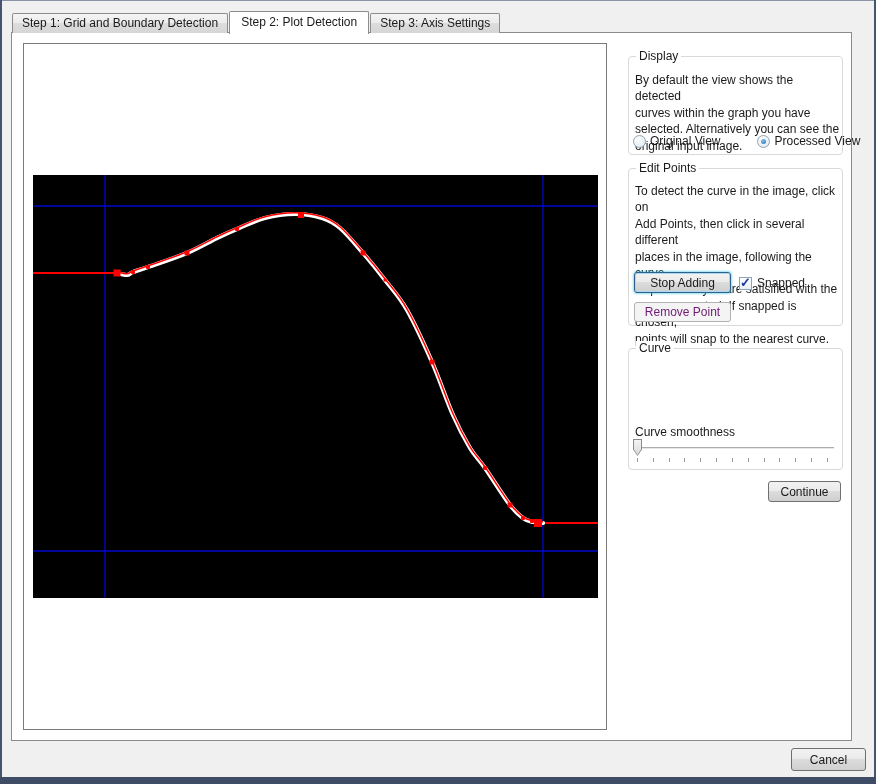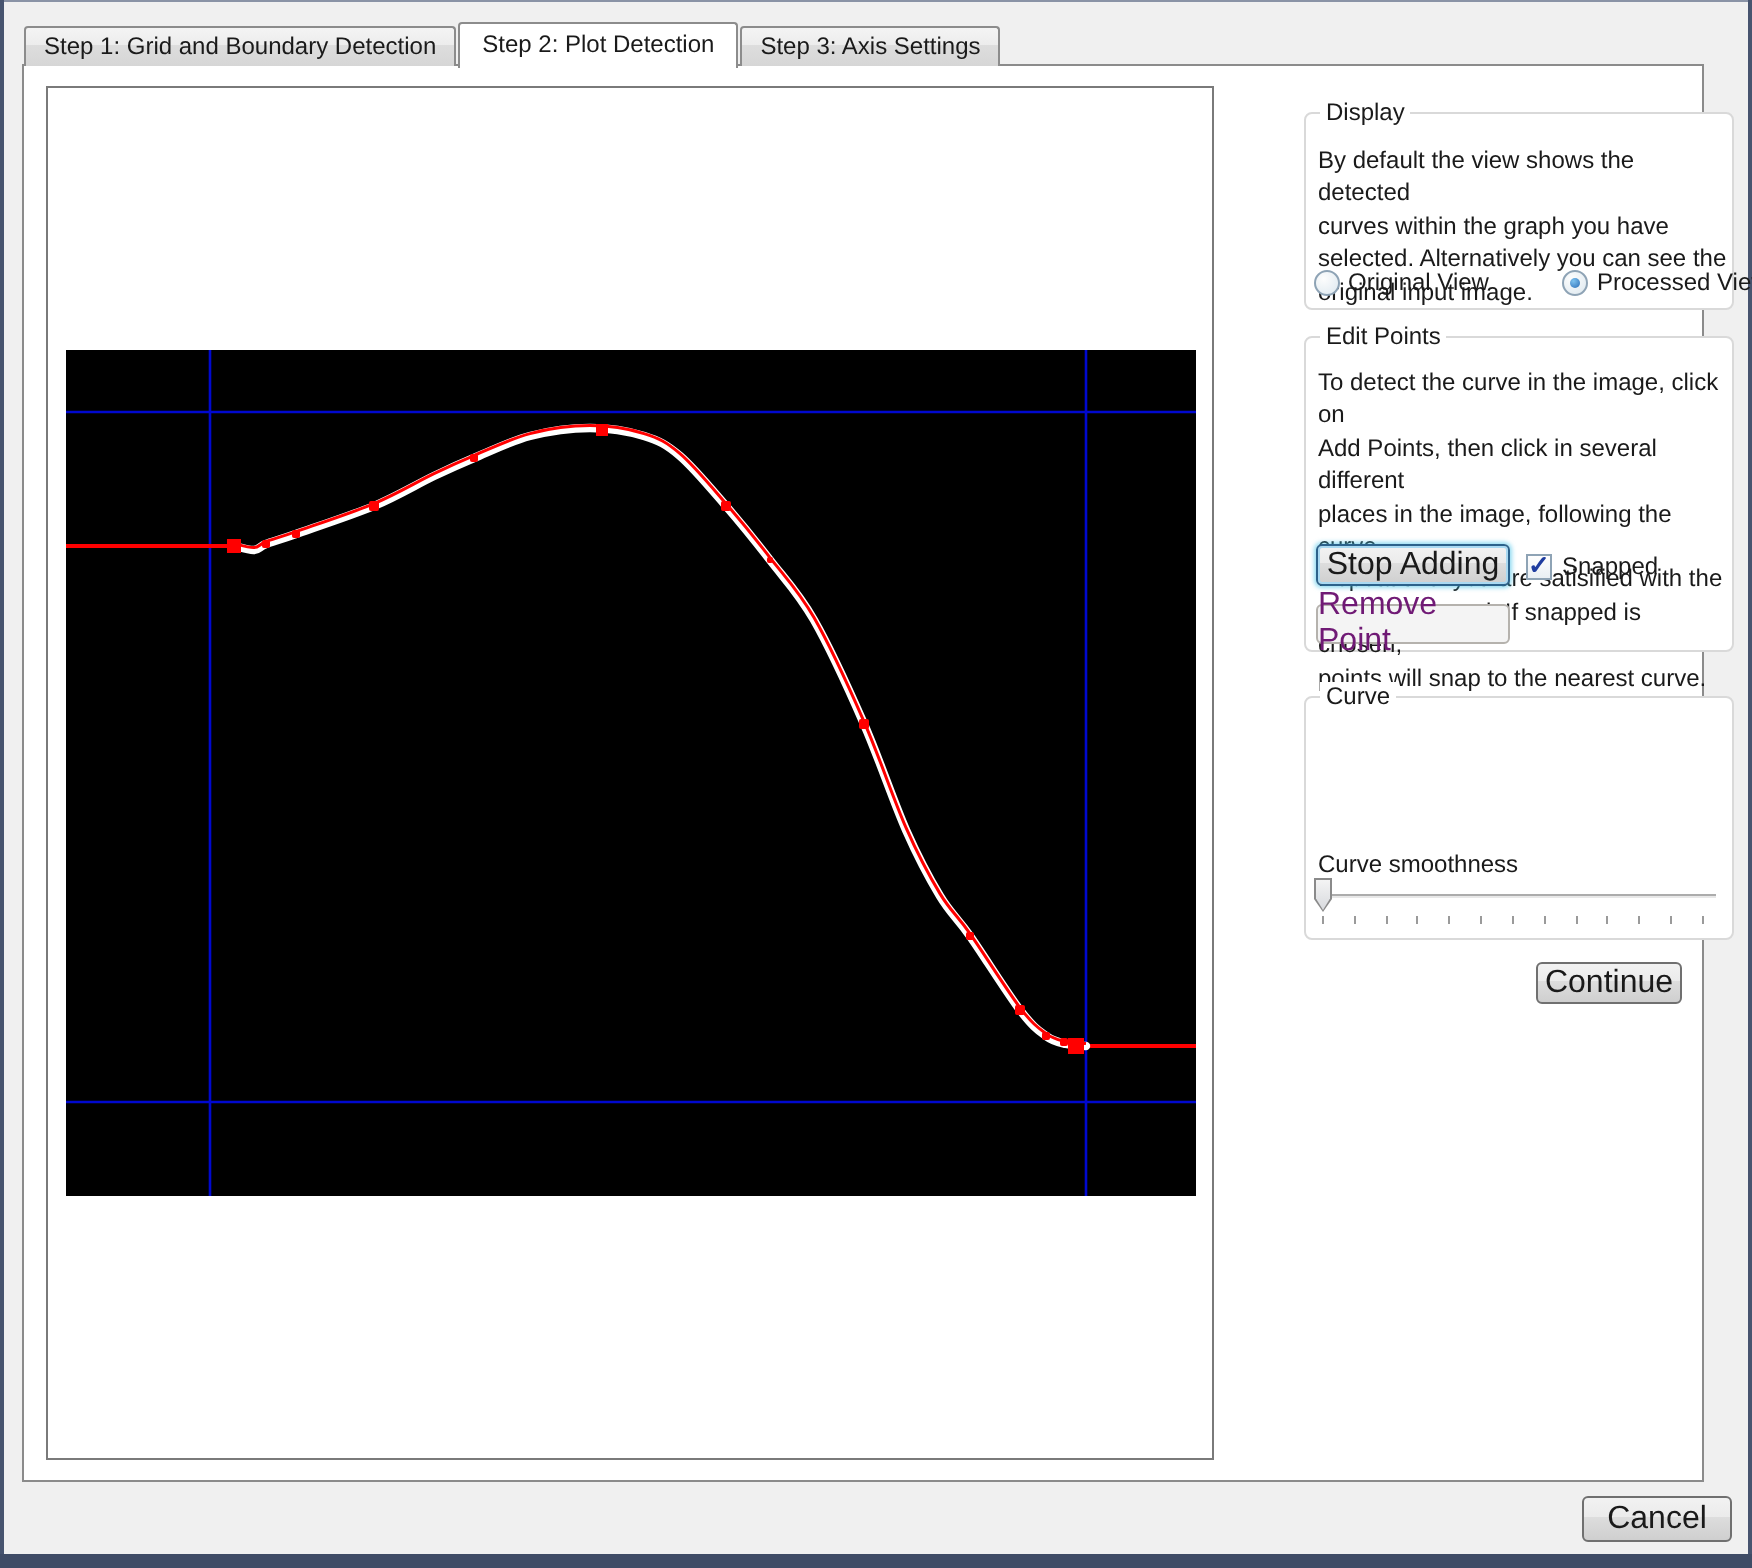--- a/index.html
+++ b/index.html
@@ -32,41 +32,41 @@
   }
 
   
   .canvas { position:absolute; left:23px; top:43px; width:584px; height:687px; background:#ffffff; border:1px solid #7a7a7a; z-index:2; }
   .plot { position:absolute; left:33px; top:175px; width:565px; height:423px; background:#000000; z-index:3; }
   .plot svg { display:block; }
 
   
   .group {
     position:absolute; left:628px; width:215px; background:#ffffff;
-    border:1px solid #d9d9d9; border-radius:4px; z-index:3;margin-left:24px;
+    border:1px solid #d9d9d9; border-radius:4px; z-index:3;
   }
   .group-title { position:absolute; top:-8px; left:7px; background:#ffffff; padding:0 3px; color:#1a1a1a; }
   .desc { position:absolute; left:6px; top:0; width:205px; white-space:pre-line; line-height:16.4px; }
 
   
   .radio-row { position:absolute; left:4px; top:77px; display:flex; align-items:center; }
   .radio {
     width:13px; height:13px; border:1px solid #8ea3b5; border-radius:50%;
     background:radial-gradient(circle at 35% 30%, #fdfdfd, #dde8ef); position:relative; flex:0 0 auto;
   }
   .radio.checked::after {
     content:""; position:absolute; left:3px; top:3px; width:5px; height:5px; border-radius:50%;
     background:radial-gradient(circle at 35% 30%, #7dc2ef, #2d6db5);
   }
   .radio-label { margin-left:4px; white-space:nowrap; }
 
   
   .btn {
     position:absolute; display:flex; align-items:center; justify-content:center;
-    border:1px solid #707070; border-radius:3px; font-size:16px; color:#1a1a1a; cursor:default;
+    border:1px solid #707070; border-radius:3px; font-size:12px; color:#1a1a1a; cursor:default;
     background:linear-gradient(#f2f2f2, #ebebeb 45%, #dddddd 46%, #cfcfcf);
   }
   .btn.focused {
     border-color:#2c628b;
     box-shadow: inset 0 0 0 1px #a9d9f2, 0 0 2px 1px rgba(61,191,232,.55);
   }
   .btn.disabled {
     border-color:#b5b2ad; background:#f4f4f4; color:#701a75;
   }
 

